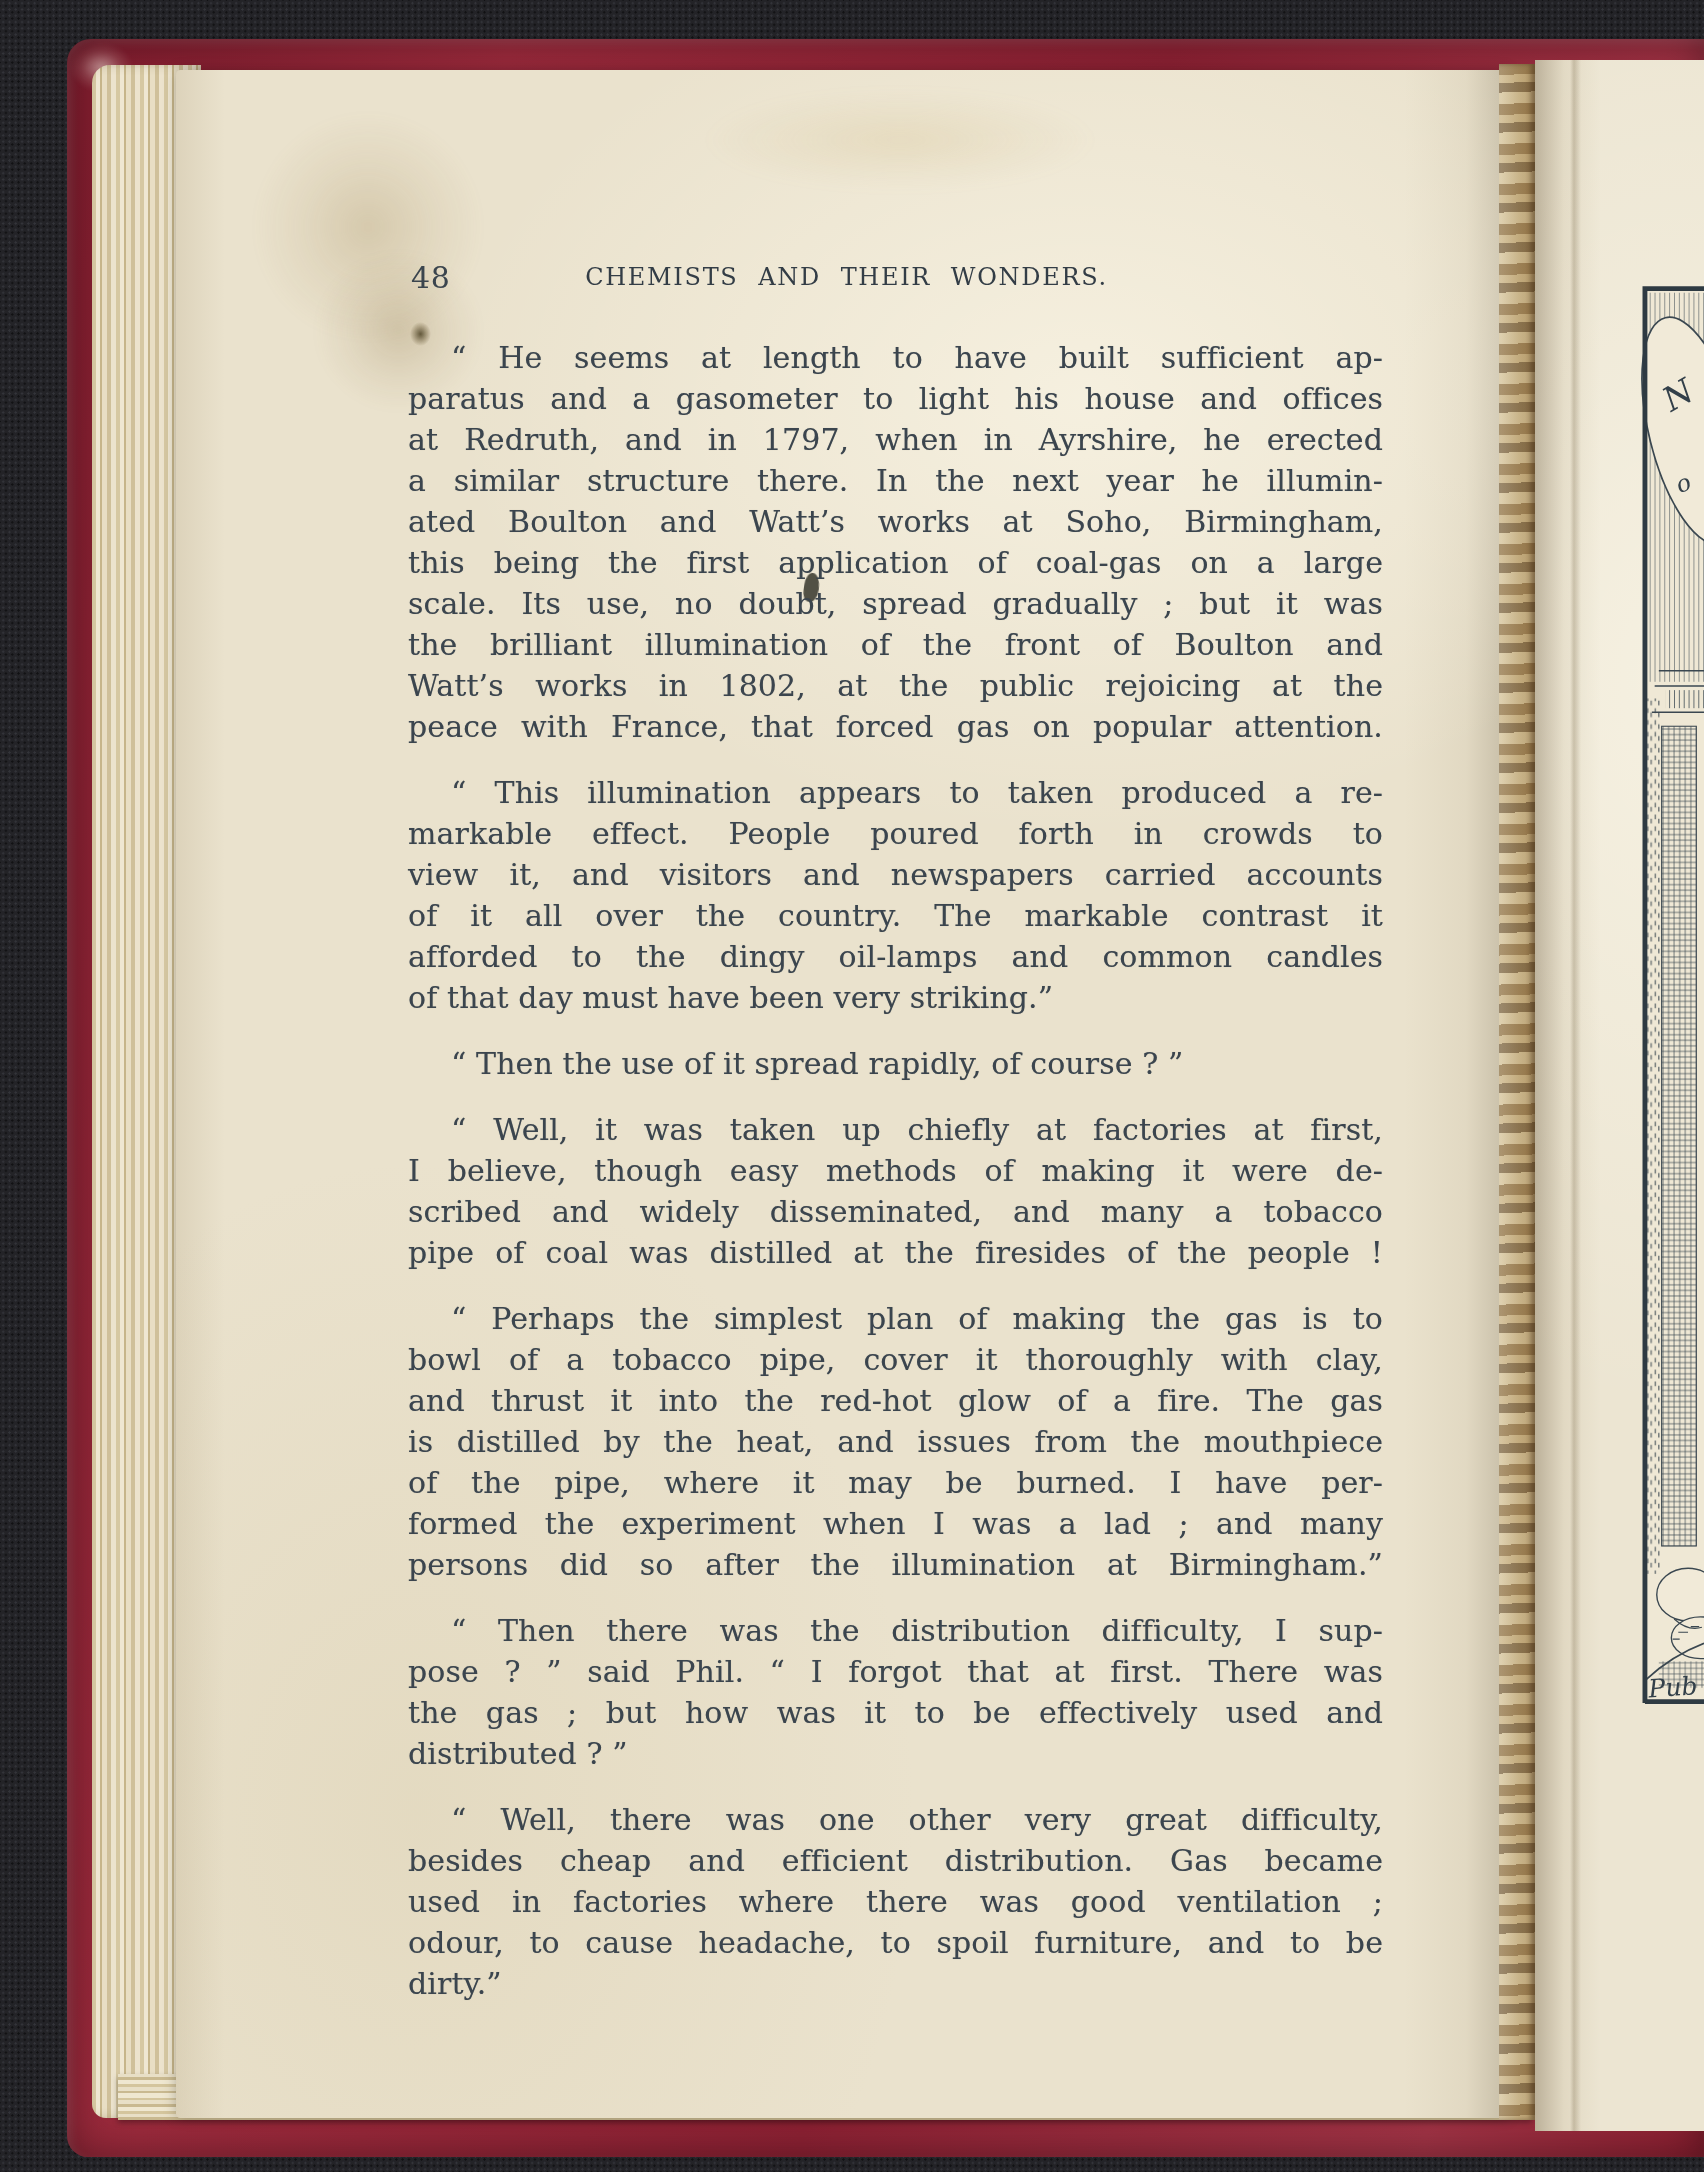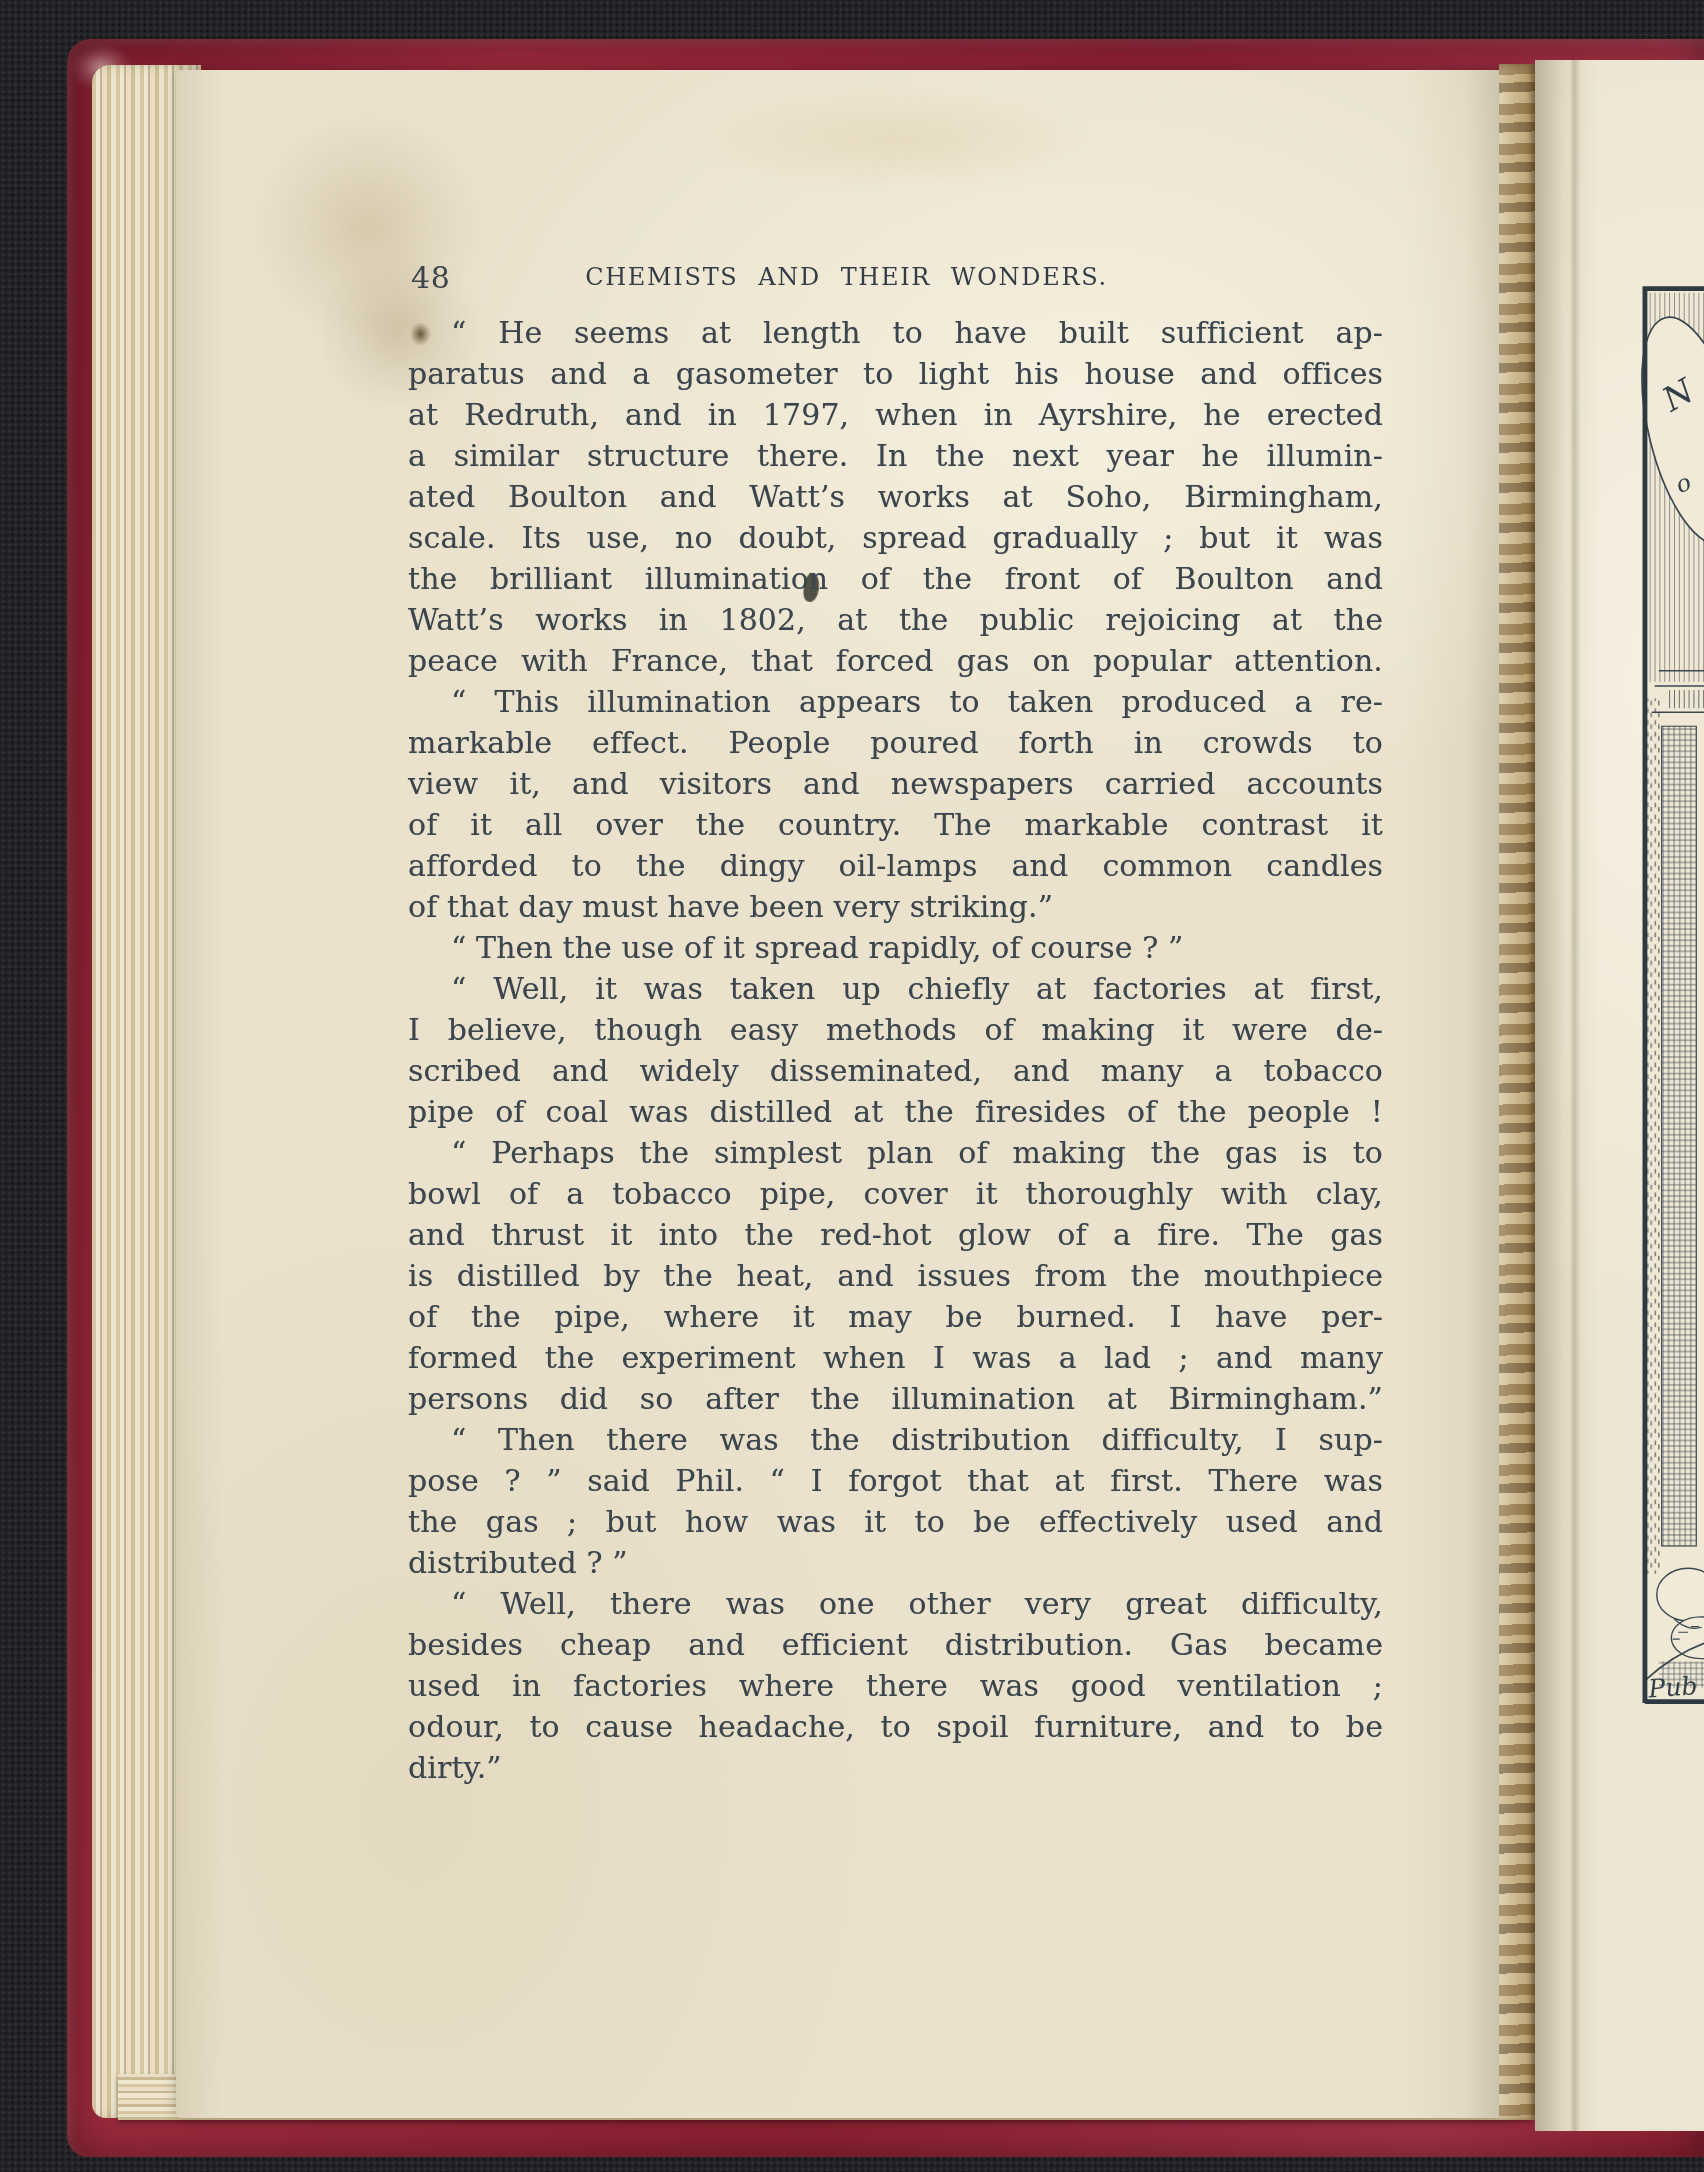--- a/index.html
+++ b/index.html
@@ -58,21 +58,21 @@
   .ink-blot{left:628px;top:503px;width:15.3px;height:29px;border-radius:50% 60% 55% 45%;
     background:rgba(48,48,38,.82);transform:rotate(8deg);filter:blur(0.4px);}
   .header-row{position:absolute;left:0;top:162px;width:100%;height:42px;margin-top:28px;}
   .page-number{position:absolute;left:235px;top:0;font-size:30px;color:#39434c;letter-spacing:0.7px;}
   .running-title{position:absolute;left:183px;top:2.8px;width:975px;text-align:center;
     font-size:24px;color:#333d46;letter-spacing:1.7px;word-spacing:10.4px;}
   .text-block{position:absolute;left:232px;top:242px;width:975px;color:#3b454e;
     font-size:30px;letter-spacing:0.1px;text-shadow:0 0 0.7px rgba(59,69,78,.35);}
   .line{line-height:41px;white-space:nowrap;}
   .line.just{white-space:normal;text-align:justify;text-align-last:justify;}
-  .line.indent{text-indent:43px;}
+  .line.indent{text-indent:43px;margin-top:25px;}
   .gutter{
     position:absolute;left:1499px;top:64px;width:36px;height:2056px;
     background:
       repeating-linear-gradient(178deg, rgba(125,92,48,.55) 0 11px, rgba(196,168,118,.40) 11px 19px,
         rgba(84,58,28,.50) 19px 28.6px, rgba(214,194,152,.35) 28.6px 40px),
       linear-gradient(90deg,#e6dcc2,#c2ad82 55%,#a98f61);
     box-shadow:inset -4.2px 0 5.6px rgba(60,40,20,.45);
   }
   .page-right{
     position:absolute;left:1535px;top:60px;width:169px;height:2071px;
@@ -106,20 +106,21 @@
     <div class="running-title" style="color: rgb(51, 61, 70);">CHEMISTS AND THEIR WONDERS.</div>
   </div>
 
   <div class="text-block" style="color: rgb(59, 69, 78);">
       <div>
         <div class="line indent just">“ He seems at length to have built sufficient ap-</div>
         <div class="line just">paratus and a gasometer to light his house and offices</div>
         <div class="line just">at Redruth, and in 1797, when in Ayrshire, he erected</div>
         <div class="line just">a similar structure there. In the next year he illumin-</div>
         <div class="line just">ated Boulton and Watt’s works at Soho, Birmingham,</div>
+        <div class="line just">this being the first application of coal-gas on a large</div>
         <div class="line just">scale. Its use, no doubt, spread gradually ; but it was</div>
         <div class="line just">the brilliant illumination of the front of Boulton and</div>
         <div class="line just">Watt’s works in 1802, at the public rejoicing at the</div>
         <div class="line just">peace with France, that forced gas on popular attention.</div>
       </div>
       <div>
         <div class="line indent just">“ This illumination appears to taken produced a re-</div>
         <div class="line just">markable effect. People poured forth in crowds to</div>
         <div class="line just">view it, and visitors and newspapers carried accounts</div>
         <div class="line just">of it all over the country. The markable contrast it</div>

